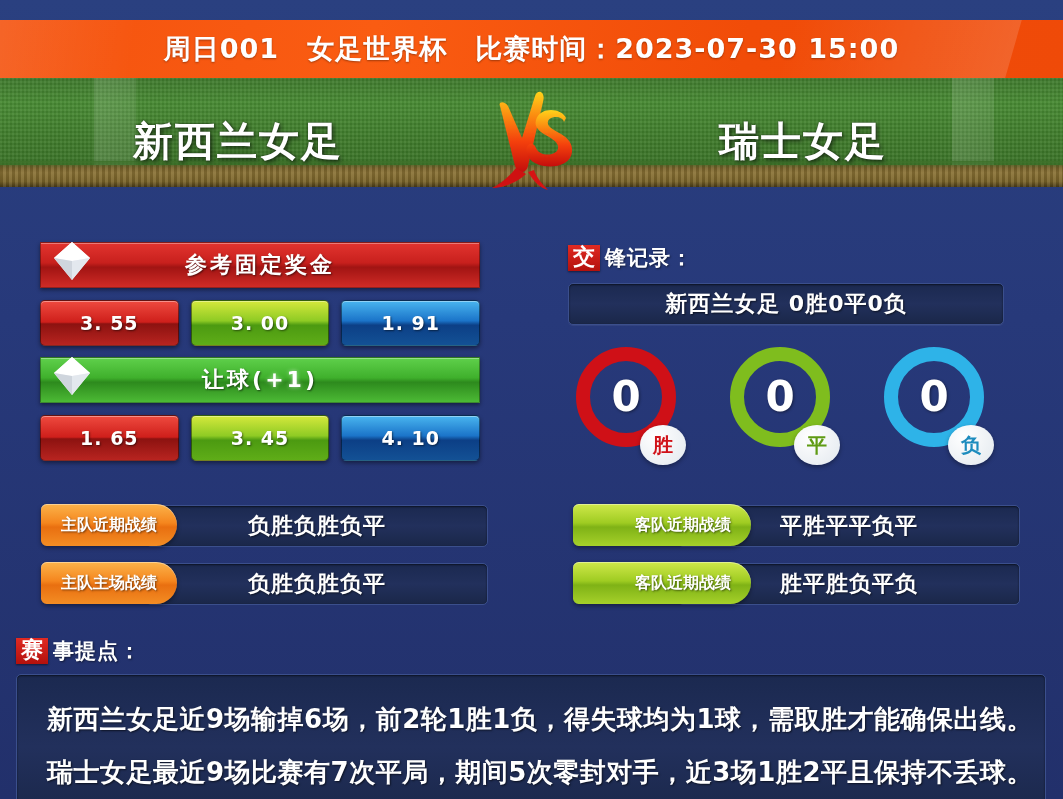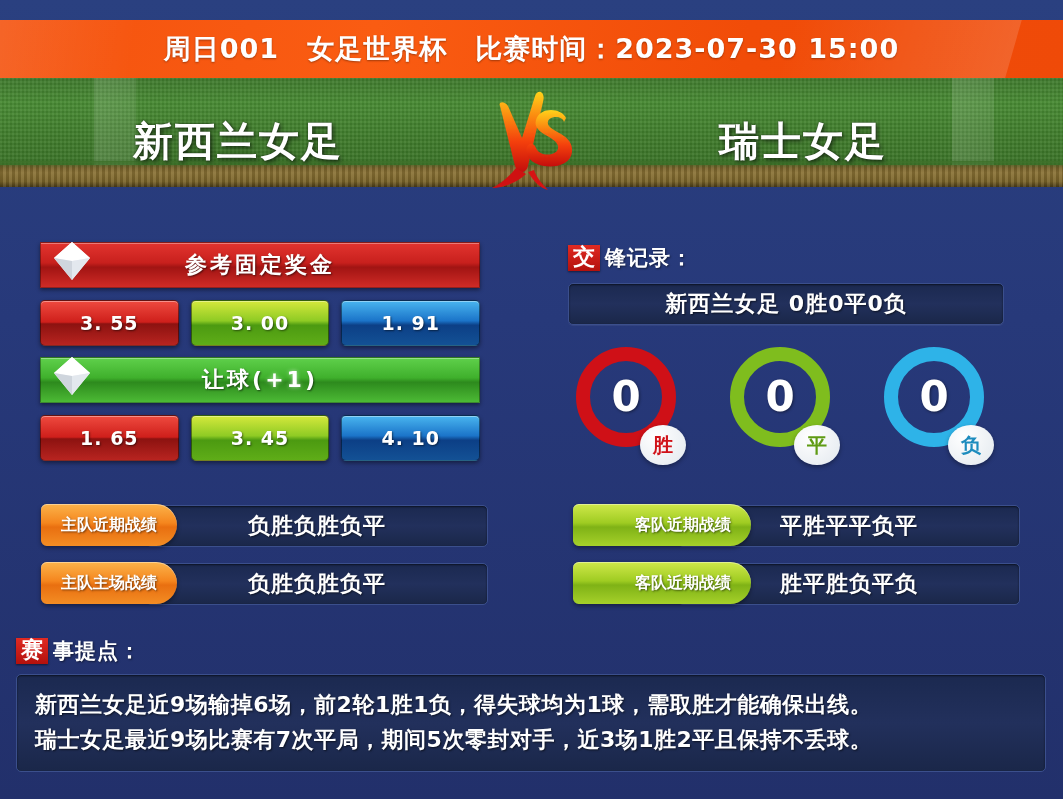--- a/index.html
+++ b/index.html
@@ -122,21 +122,21 @@
     box-shadow:0 2px 4px rgba(0,0,0,.4),inset 0 1px 0 rgba(255,255,255,.4);z-index:2;margin-left:13px;}
   .form-tab.orange{background:linear-gradient(180deg,#fbb34a 0%,#f5861e 45%,#e96f10 55%,#f38d24 100%);}
   .form-tab.lime{background:linear-gradient(180deg,#cfe84a 0%,#9fcc22 45%,#7fb216 55%,#a6d12a 100%);padding-left:42px;}
 
   
   .analysis{position:absolute;left:16px;top:636px;width:1030px;}
   .analysis .sec-title{margin-bottom:8px;}
   .analysis-box{border-radius:5px;padding:10px 14px 12px;
     background:linear-gradient(180deg,#1b2950 0%,#22305c 50%,#1a2749 100%);
     border:1px solid #3b4f8c;box-shadow:inset 0 1px 2px rgba(0,0,0,.6);}
-  .analysis-box p{margin:4px;color:#fff;font-size:22px;font-weight:bold;line-height:1.42;
+  .analysis-box p{margin:16px;color:#fff;font-size:26px;font-weight:bold;line-height:1.42;
     letter-spacing:.5px;text-shadow:1px 1px 2px rgba(0,0,0,.6);white-space:nowrap;}
 </style>
 </head>
 <body>
 
 <div class="screen">
 
   <div class="header">
     <div class="header-text">周日001　女足世界杯　比赛时间：2023-07-30 15:00</div>
   </div>

